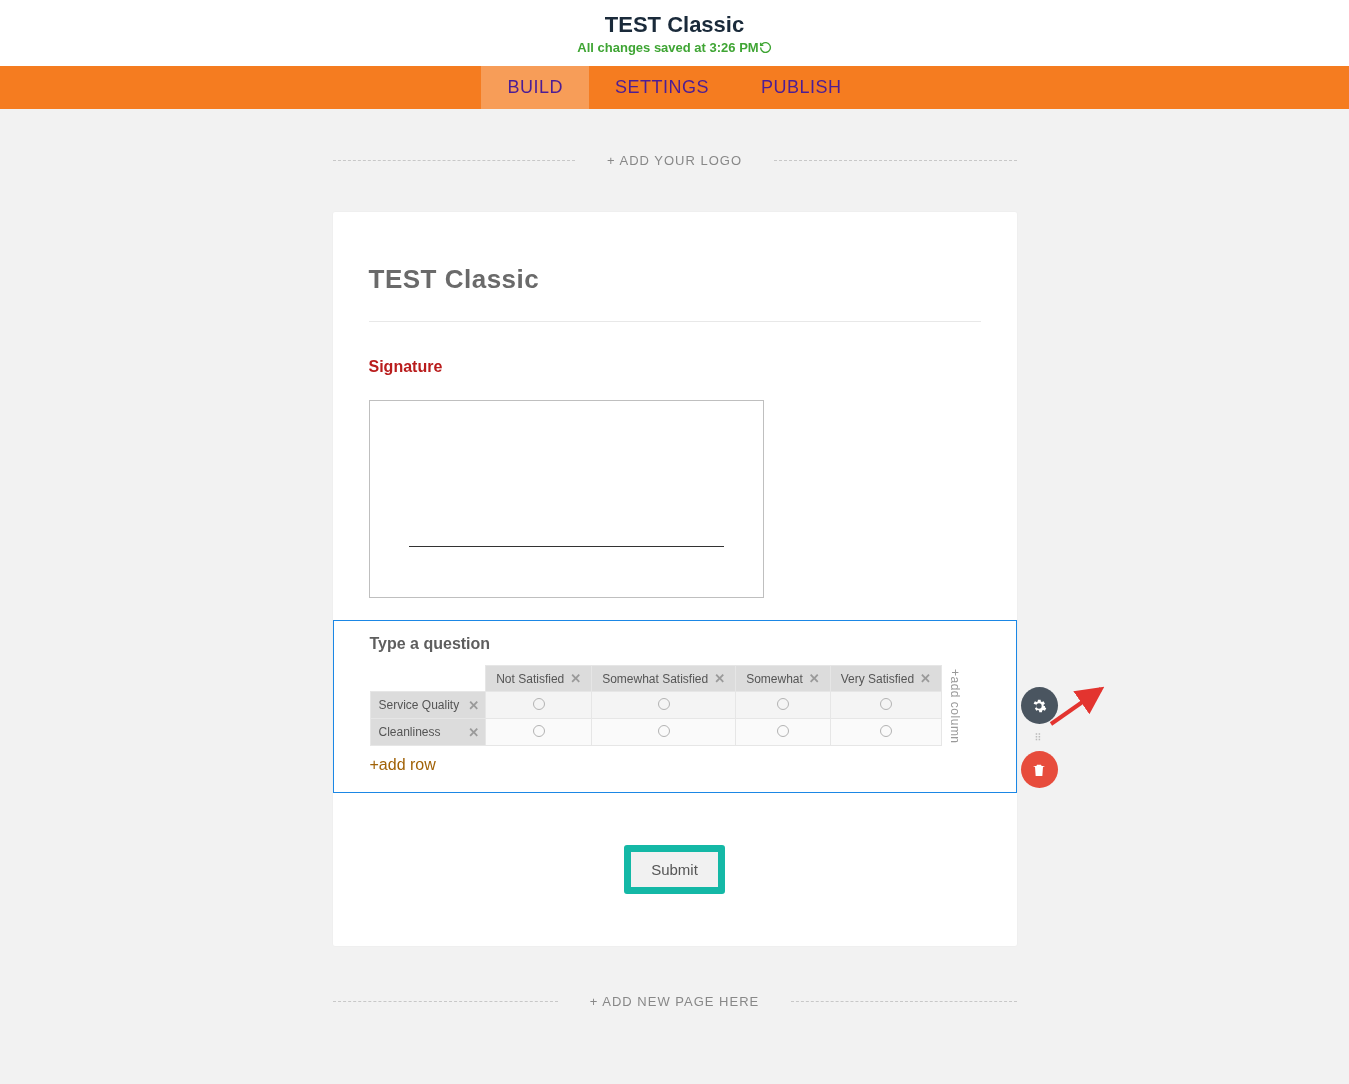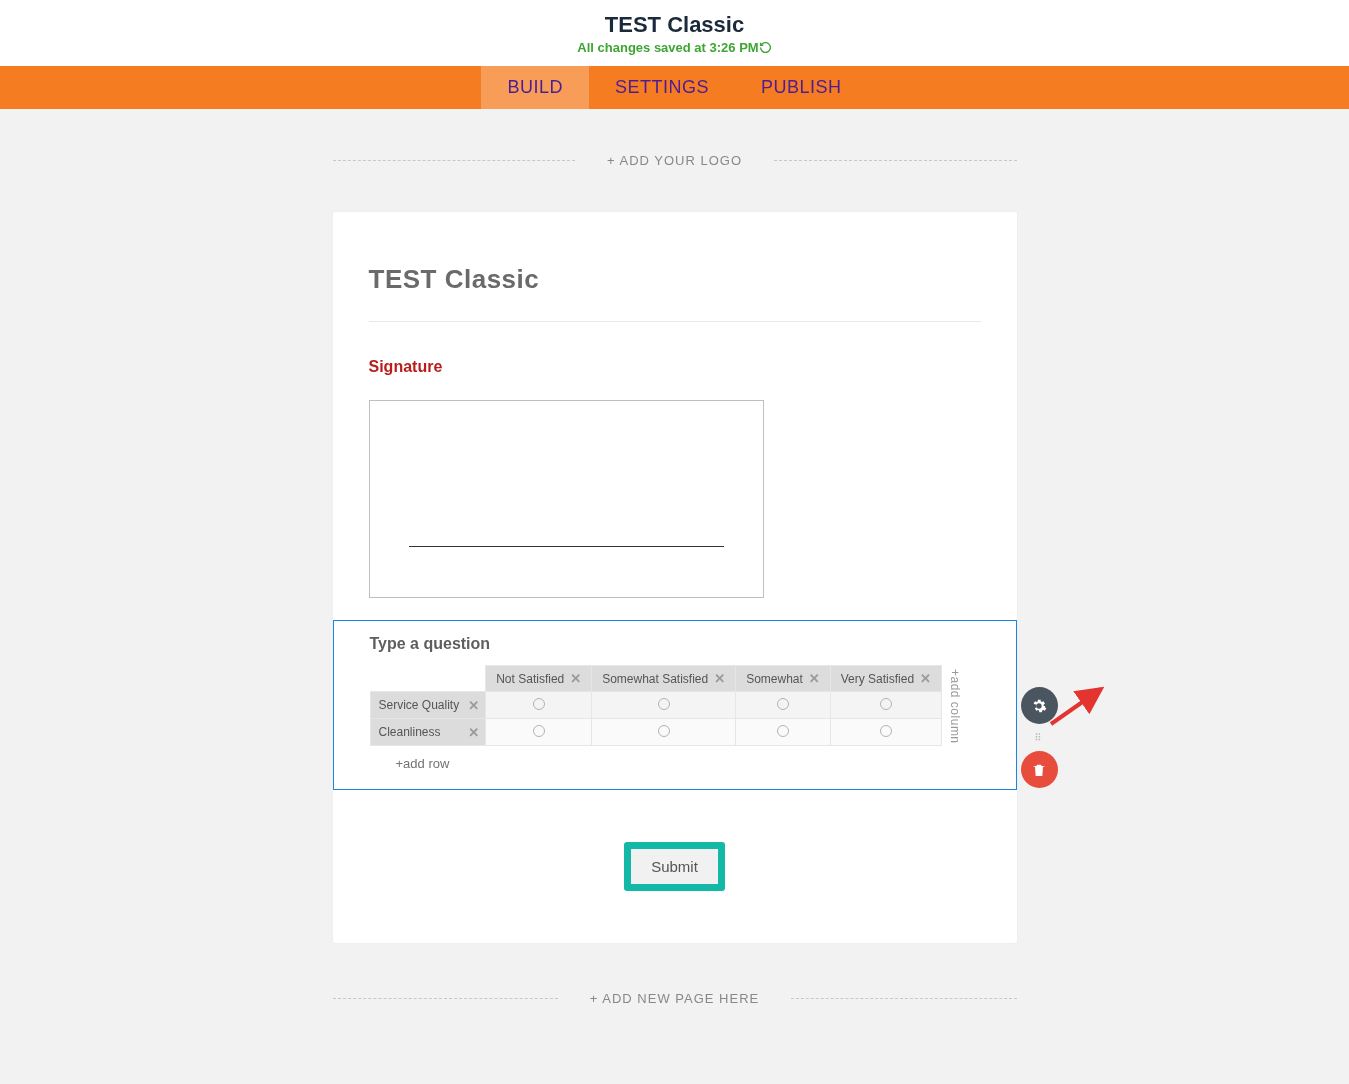--- a/index.html
+++ b/index.html
@@ -29,21 +29,21 @@
 .matrix-table th { background: #dcdcdc; font-weight: 500; padding: 5px 10px; position: relative; color: #555; }
 .matrix-table th.rowhead { text-align: left; padding: 5px 26px 5px 8px; font-weight: 500; min-width: 108px; }
 .matrix-table th.colhead { padding: 5px 10px; }
 .matrix-table td { background: #f4f4f4; padding: 5px 0; height: 27px; }
 .matrix-table tr:nth-child(odd) td { background: #fafafa; }
 .matrix-table th.corner { background: transparent; border: none; }
 .close-x { position: absolute; right: 6px; top: 50%; transform: translateY(-50%); color: #9a9a9a; font-size: 13px; cursor: pointer; font-weight: 700; }
 .colhead .close-x { position: static; transform: none; margin-left: 6px; display: inline-block; }
 .radio-circle { width: 12px; height: 12px; border: 1.5px solid #b3b3b3; border-radius: 50%; display: inline-block; }
 .add-col { writing-mode: vertical-rl; font-size: 12px; color: #999; padding: 4px 2px 0 6px; cursor: pointer; letter-spacing: 0.5px; }
-.add-row { font-size: 13px; color: #737373; margin-top: 10px; cursor: pointer; margin-left: 26px; }
+.add-row { font-size: 16px; color: #a16207; margin-top: 10px; cursor: pointer; }
 .submit-btn { display: block; margin: 52px auto 0; padding: 9px 20px; font-size: 15px; color: #555; background: #f1f1f1; border: 7px solid #14b8a6; border-radius: 3px; cursor: pointer; }
 .side-actions { position: absolute; right: -40px; top: 4px; display: flex; flex-direction: column; gap: 6px; align-items: center; }
 .fab { width: 37px; height: 37px; border-radius: 50%; display: flex; align-items: center; justify-content: center; cursor: pointer; }
 .fab-gear { background: #4a5560; }
 .fab-trash { background: #e74c3c; }
 .fab svg { width: 16px; height: 16px; fill: #fff; }
 .drag-dots { color: #bbb; font-size: 10px; letter-spacing: 2px; margin: 2px 0; }
 .arrow-annot { position: absolute; right: -58px; top: -8px; pointer-events: none; }
 .newpage-row { margin-top: 48px; padding-bottom: 40px; }
 </style>

